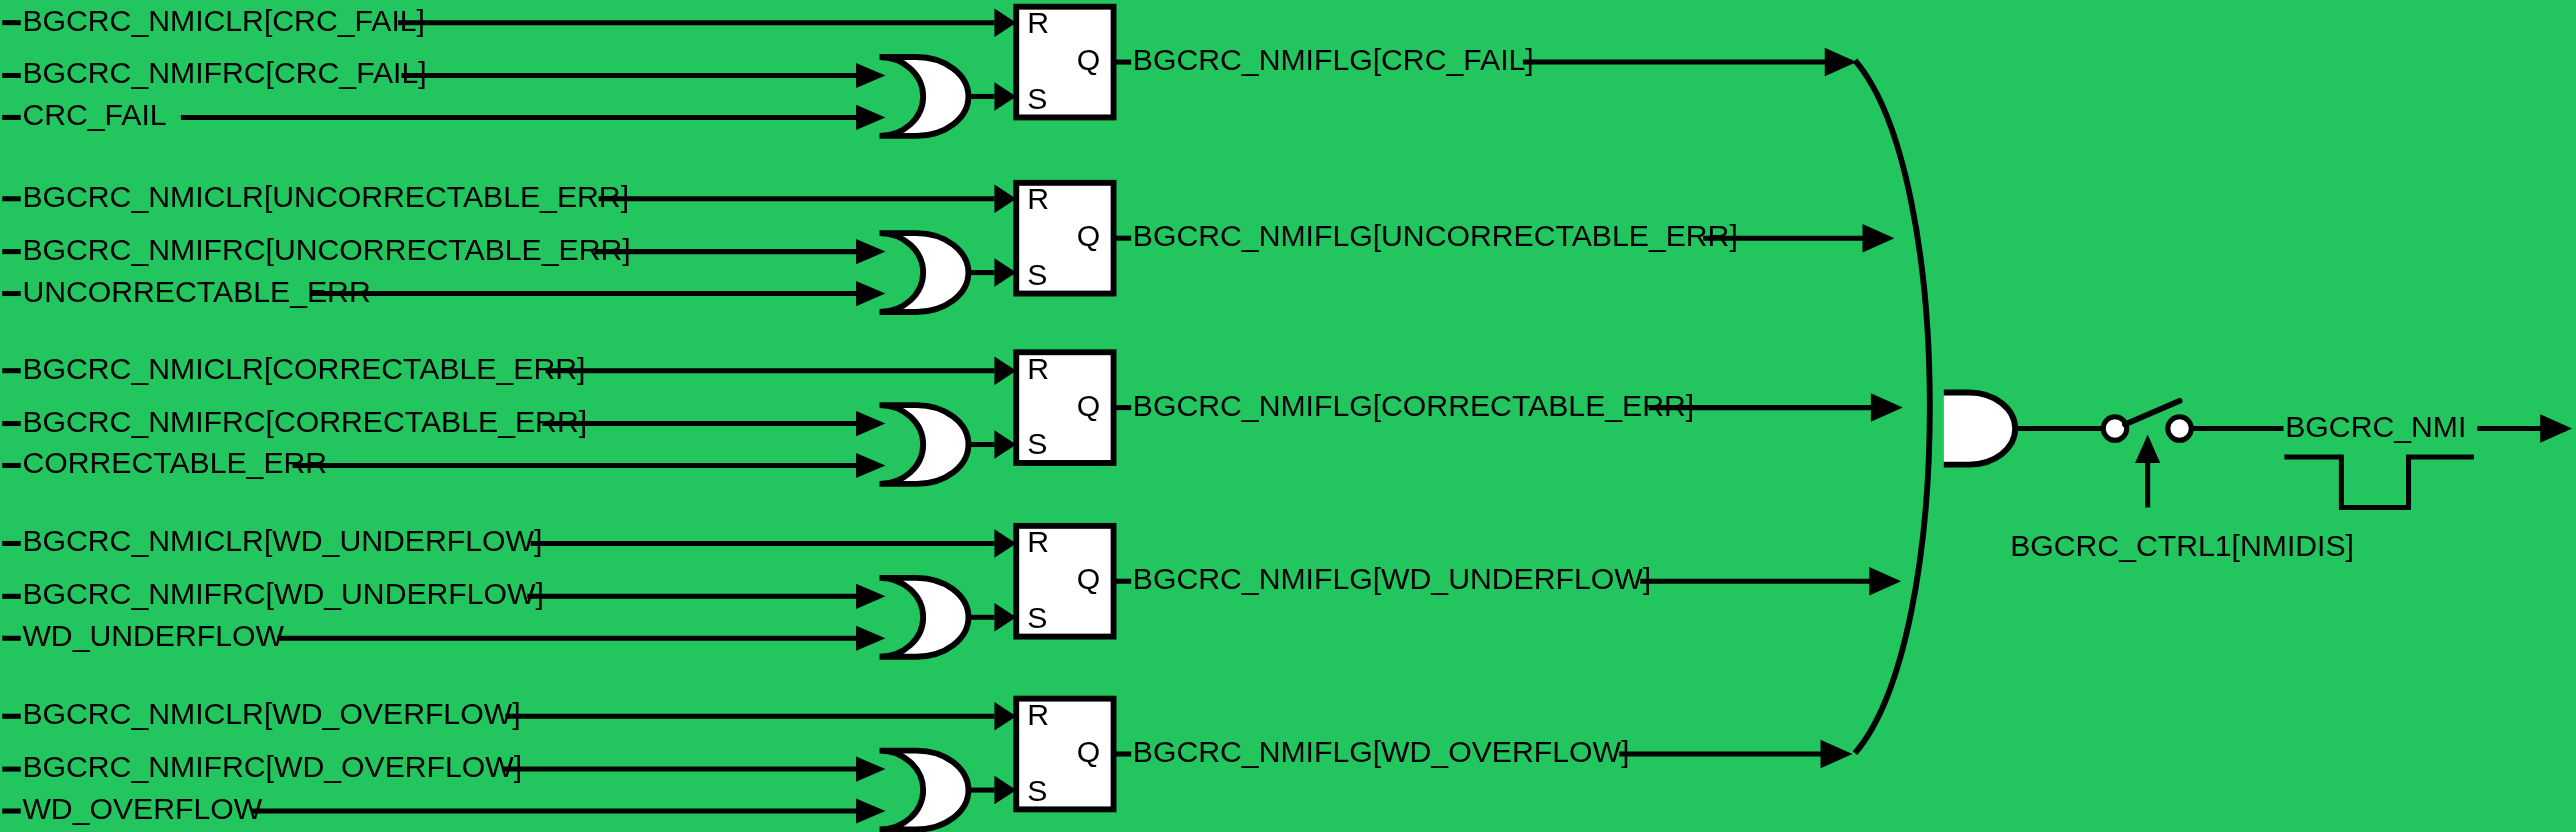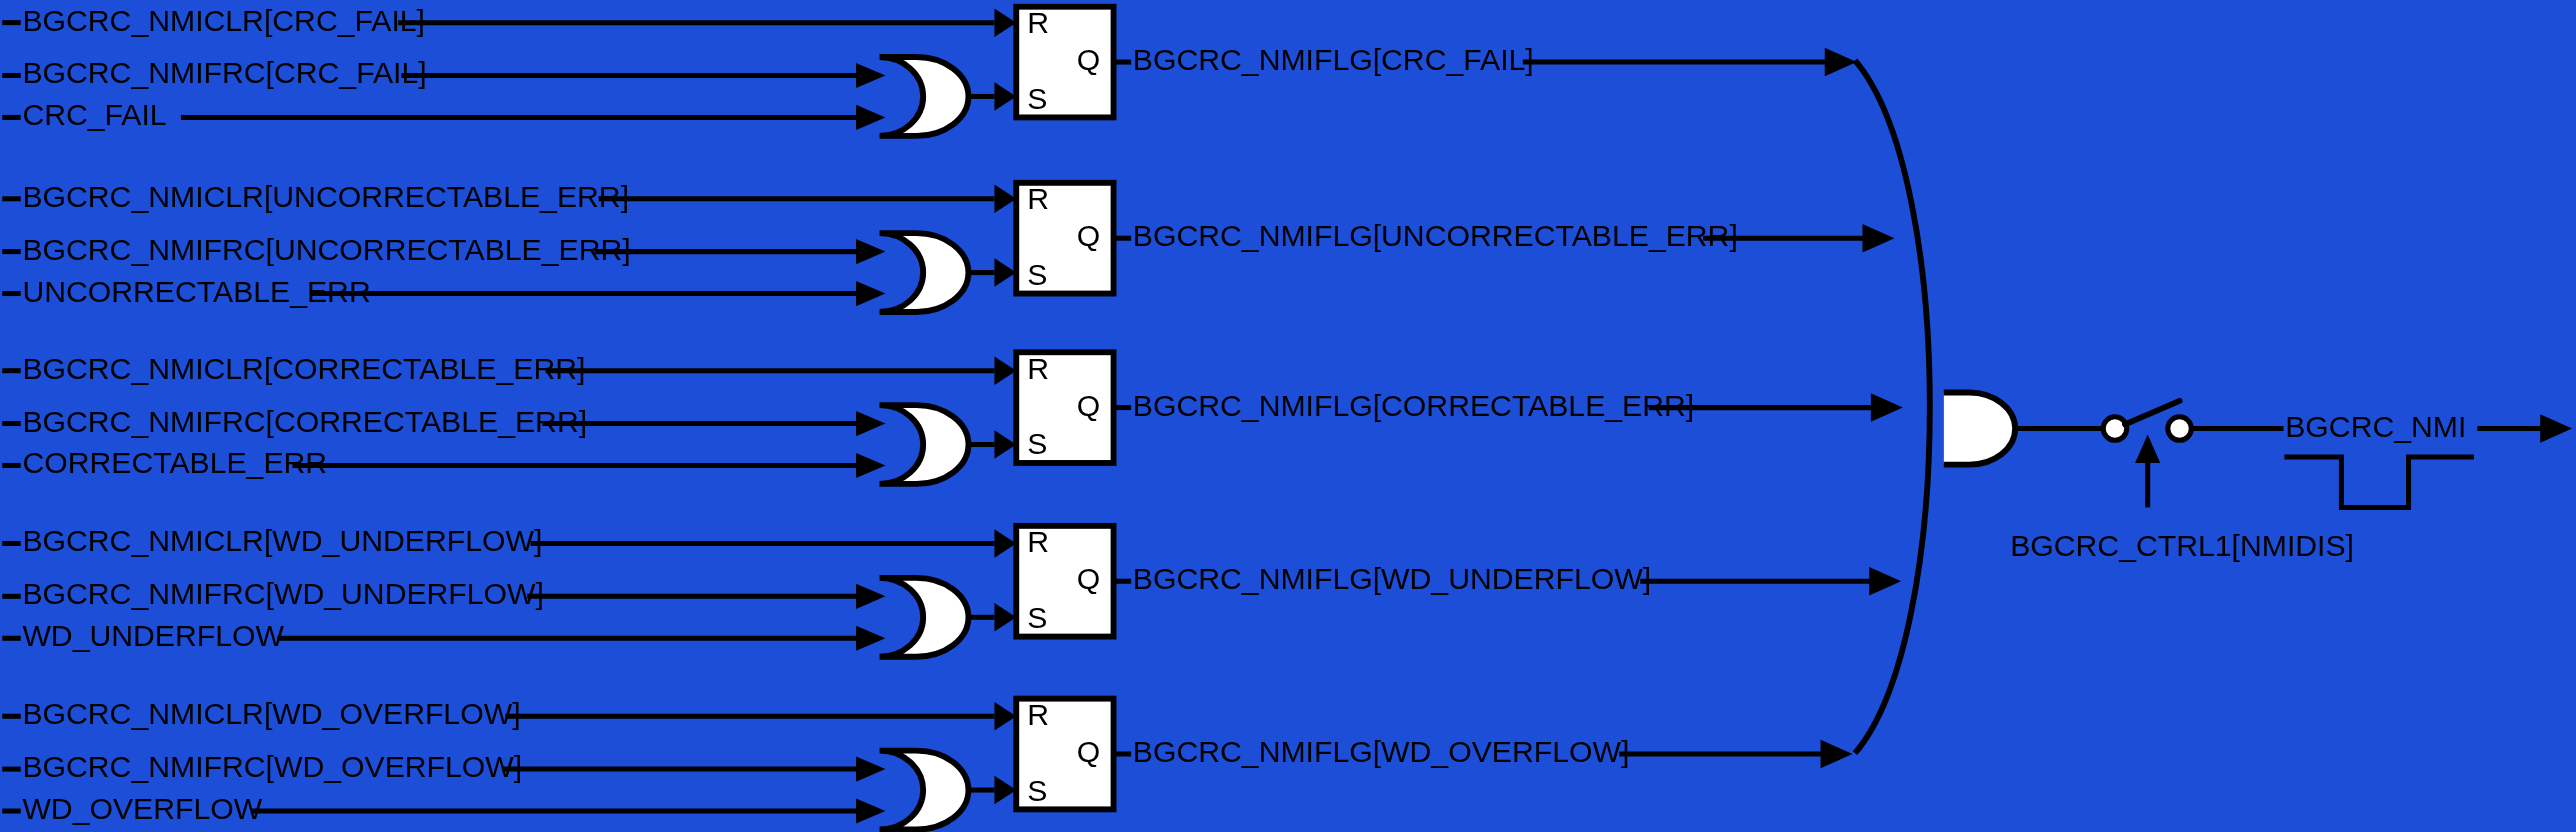--- a/index.html
+++ b/index.html
@@ -4,21 +4,21 @@
 <style>
   html, body {
     margin: 0;
     padding: 0;
     background: #ffffff;
   }
   #diagram-root {
     position: relative;
     width: 2576px;
     height: 832px;
-    background: #1d4ed8;
+    background: #22c55e;
     font-family: "Liberation Sans", sans-serif;
   }
   svg#schematic {
     display: block;
     width: 2576px;
     height: 832px;
   }
   .wire {
     stroke: #000000;
     stroke-width: 6;

